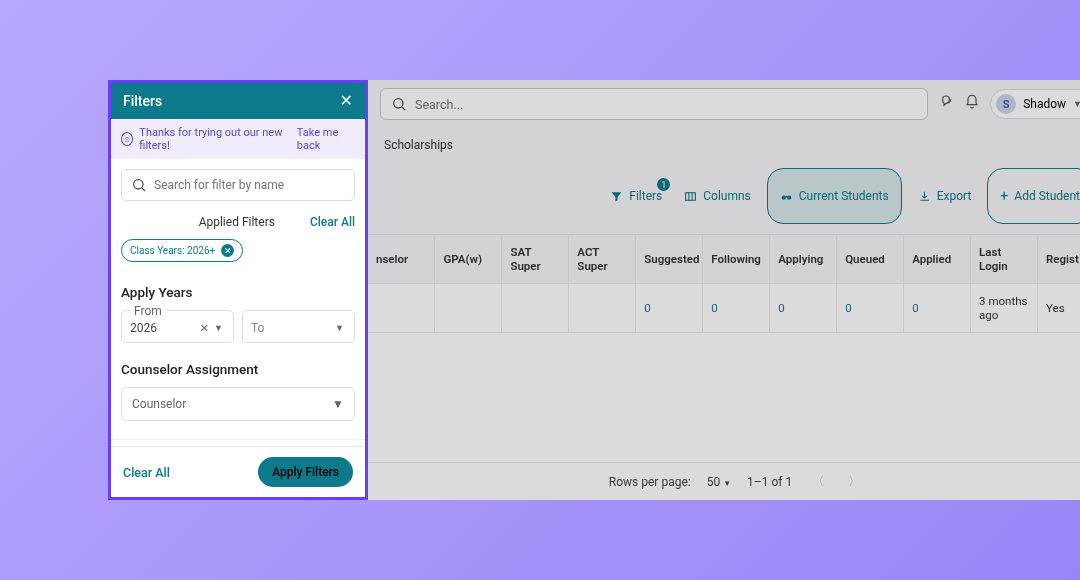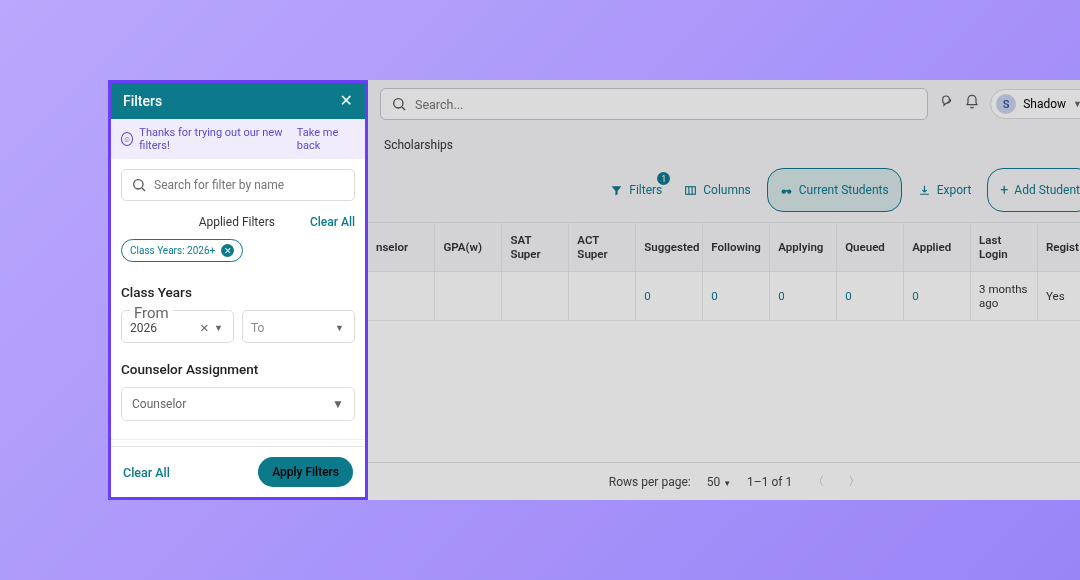--- a/index.html
+++ b/index.html
@@ -16,41 +16,41 @@
 .fp-search { border: 1px solid #dcdcdc; border-radius: 5px; display: flex; align-items: center; padding: 7px 9px; gap: 7px; margin-bottom: 14px; }
 .fp-search input { border: none; outline: none; font-size: 12px; flex: 1; color: #555; }
 .fp-applied-head { display: flex; justify-content: flex-end; align-items: center; font-size: 12px; margin-bottom: 10px; gap: 35px; }
 .fp-applied-head .ttl { color: #333; }
 .fp-applied-head .clr { color: #0d7a8c; font-weight: 500; cursor: pointer; }
 .chip { display: inline-flex; align-items: center; gap: 6px; border: 1px solid #0d7a8c; color: #0d7a8c; border-radius: 14px; padding: 4px 8px; font-size: 10px; margin-bottom: 16px; }
 .chip .xcirc { width: 13px; height: 13px; background: #0d7a8c; color: #fff; border-radius: 50%; display: inline-flex; align-items: center; justify-content: center; font-size: 9px; cursor: pointer; }
 .sec-title { font-size: 13.5px; font-weight: 500; color: #222; margin: 6px 0 10px; }
 .sec-row { display: flex; gap: 8px; margin-bottom: 18px; }
 .sel-wrap { position: relative; flex: 1; border: 1px solid #dcdcdc; border-radius: 5px; padding: 10px 8px 7px; display: flex; align-items: center; font-size: 12px; color: #444; }
-.sel-wrap .float { position: absolute; top: -7px; left: 8px; background: #fff; padding: 0 4px; font-size: 15px; color: #666; }
+.sel-wrap .float { position: absolute; top: -7px; left: 8px; background: #fff; padding: 0 4px; font-size: 12px; color: #666; }
 .sel-wrap .clear-x { margin-left: auto; color: #666; font-size: 11px; cursor: pointer; padding: 0 3px; }
 .sel-wrap .caret { color: #666; font-size: 9px; padding: 0 2px; cursor: pointer; }
 .sel-full { width: 100%; border: 1px solid #dcdcdc; border-radius: 5px; padding: 9px 10px; display: flex; align-items: center; font-size: 12px; color: #666; margin-bottom: 18px; }
 .collapse-row { display: flex; justify-content: space-between; align-items: center; padding: 6px 0 12px; font-size: 13.5px; font-weight: 500; color: #222; cursor: pointer; border-top: 1px solid #eee; margin: 0 -10px; padding-left: 10px; padding-right: 10px; padding-top: 14px; }
 .fp-footer { border-top: 1px solid #e5e5e5; padding: 10px 12px; display: flex; justify-content: space-between; align-items: center; }
 .fp-footer .clr2 { color: #0d7a8c; font-size: 12.5px; font-weight: 500; cursor: pointer; }
 .fp-footer .apply { background: #0d7a8c; color: #000000; border: none; border-radius: 16px; padding: 8px 14px; font-size: 12px; font-weight: 500; cursor: pointer; }
 
 .main { flex: 1; background: #f6f6f8; position: relative; display: flex; flex-direction: column; }
 .topbar { display: flex; align-items: center; gap: 10px; padding: 8px 12px; }
 .search-big { flex: 1; border: 1px solid #c9c9c9; border-radius: 6px; background: #fff; display: flex; align-items: center; padding: 7px 10px; gap: 8px; }
 .search-big input { border: none; outline: none; font-size: 12.5px; flex: 1; color: #555; background: transparent; }
 .ico16 { width: 16px; height: 16px; display: inline-block; color: #555; }
 .user-pill { display: flex; align-items: center; gap: 7px; border: 1px solid #dcdcdc; border-radius: 16px; padding: 4px 10px 4px 5px; font-size: 12px; cursor: pointer; background: #fff; }
 .user-av { width: 20px; height: 20px; border-radius: 50%; background: #c9d6f0; color: #3a5599; display: inline-flex; align-items: center; justify-content: center; font-size: 11px; font-weight: 600; }
 .subnav { padding: 10px 16px; font-size: 12px; color: #333; }
 .toolbar { display: flex; justify-content: flex-end; gap: 10px; padding: 6px 12px 10px; align-items: center; }
 .tb-btn { display: inline-flex; align-items: center; gap: 6px; font-size: 12px; color: #0d7a8c; border: none; background: transparent; cursor: pointer; position: relative; padding: 5px 6px; }
 .tb-badge { position: absolute; top: -6px; right: -2px; background: #0d7a8c; color: #fff; border-radius: 50%; width: 13px; height: 13px; font-size: 9px; display: inline-flex; align-items: center; justify-content: center; }
-.tb-outline { border: 1px solid #0d7a8c; border-radius: 16px; padding: 14px 12px; }
+.tb-outline { border: 1px solid #0d7a8c; border-radius: 16px; padding: 20px 12px; }
 .tb-outline.active { background: #d9e8eb; }
 .table-wrap { flex: 1; overflow: hidden; background: #fff; border-top: 1px solid #e5e5e5; }
 table { border-collapse: collapse; width: 100%; table-layout: fixed; }
 th, td { border-right: 1px solid #e9e9e9; border-bottom: 1px solid #e9e9e9; padding: 10px 8px; font-size: 11.5px; text-align: left; color: #333; }
 th { background: #f6f6f8; font-weight: 600; }
 td.link { color: #0d7a8c; }
 .pager { display: flex; align-items: center; justify-content: center; gap: 16px; padding: 10px; font-size: 12px; color: #444; border-top: 1px solid #e5e5e5; background: #fff; }
 .pager .arw { color: #aaa; cursor: pointer; padding: 0 4px; }
 svg { display: block; }
 </style>
@@ -78,21 +78,21 @@
       </div>
       <div class="fp-applied-head">
         <span class="ttl">Applied Filters</span>
         <span class="clr">Clear All</span>
       </div>
       <div class="chip">
         <span>Class Years: 2026+</span>
         <span class="xcirc">✕</span>
       </div>
 
-      <div class="sec-title">Class Years</div>
+      <div class="sec-title">Apply Years</div>
       <div class="sec-row">
         <div class="sel-wrap">
           <span class="float">From</span>
           <span>2026</span>
           <span class="clear-x">✕</span>
           <span class="caret">▼</span>
         </div>
         <div class="sel-wrap">
           <span style="color:#888">To</span>
           <span class="caret" style="margin-left:auto">▼</span>

